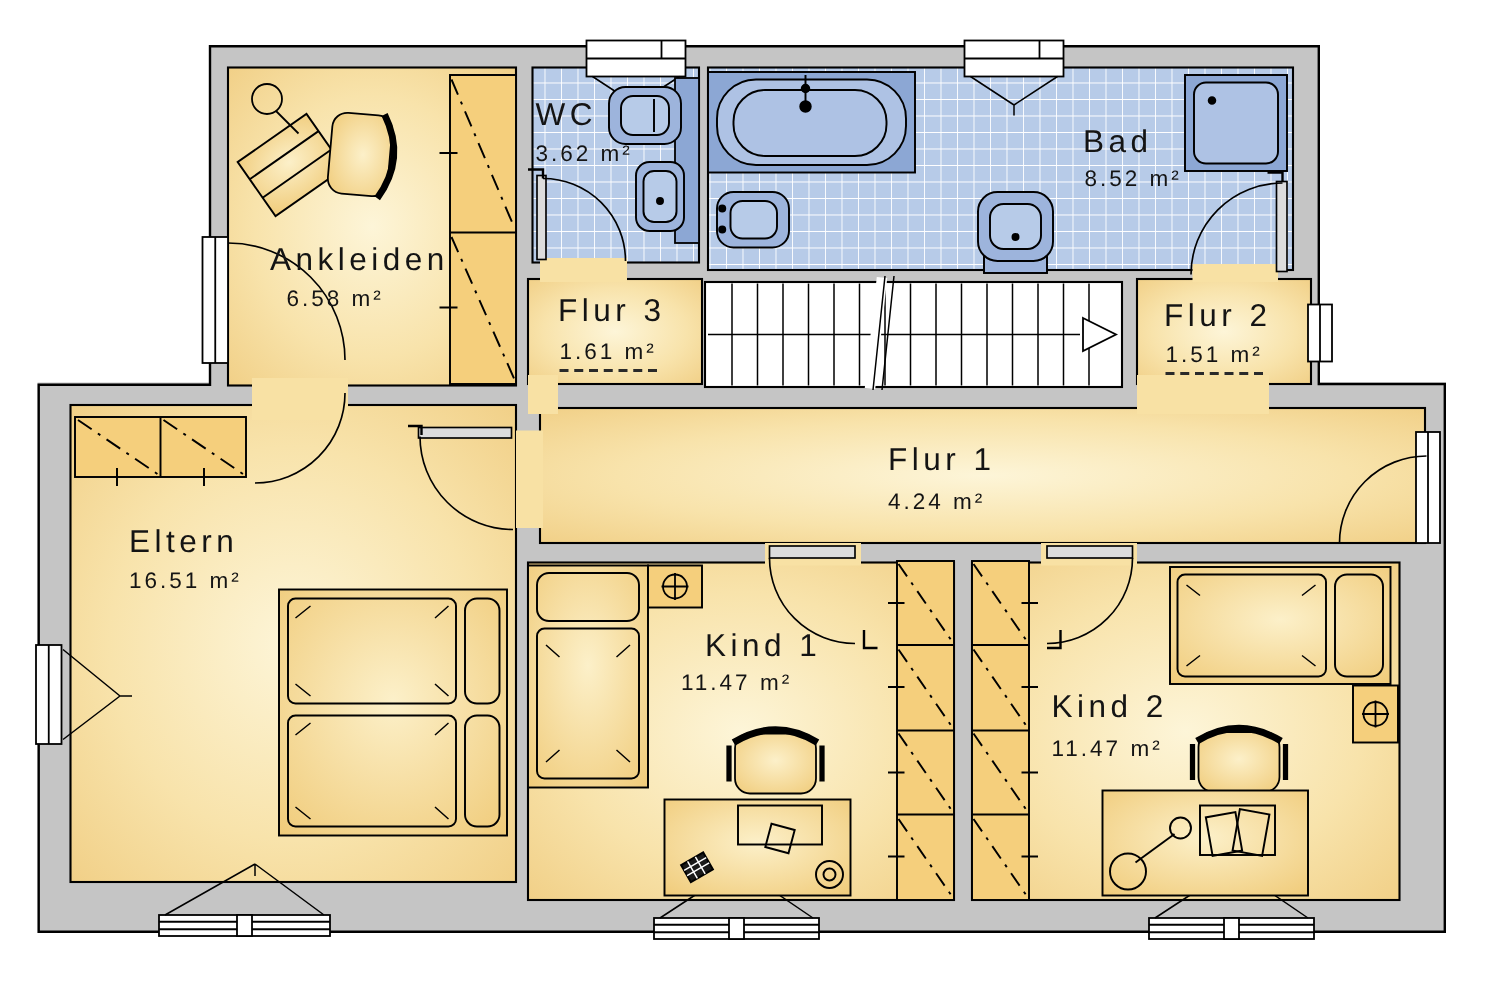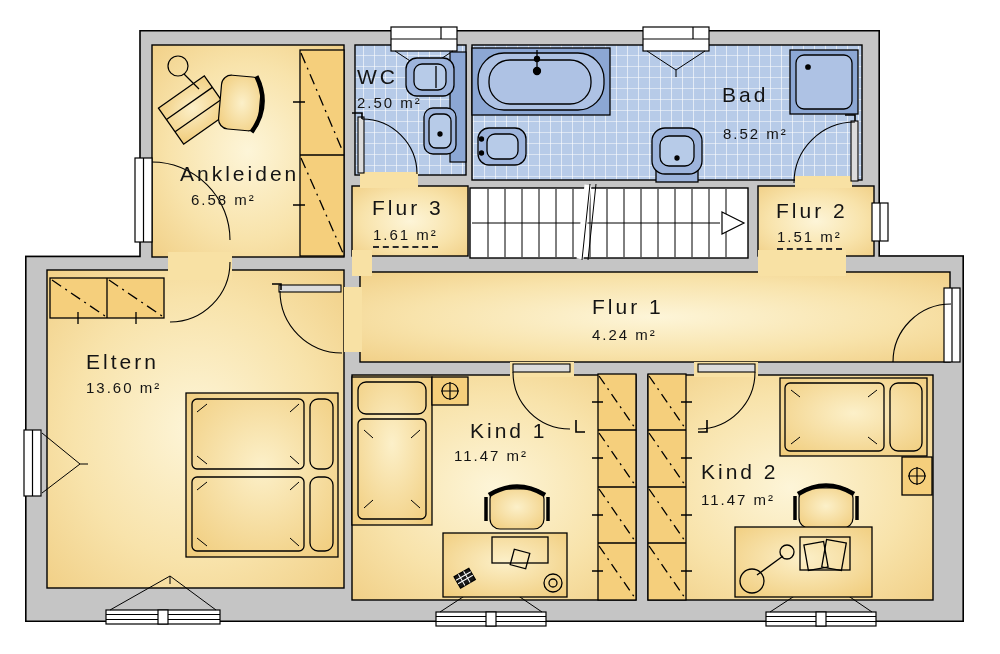--- a/index.html
+++ b/index.html
@@ -294,35 +294,35 @@
 </g>
 <g stroke="#000" stroke-width="1.6" fill="none">
   <path d="M576,420 v12 h9 M707,420 v12 h-9 M352,113 h10 v6 M845,115 h10 v6 M272,284 h9 v6"></path>
 </g>
 </svg>
 
 <div class="lbl name" style="left:180px;top:163px">Ankleiden</div>
 <div class="lbl area" style="left:191px;top:192px">6.58 m²</div>
 
 <div class="lbl name" style="left:357px;top:66px">WC</div>
-<div class="lbl area" style="left:357px;top:95px">2.50 m²</div>
+<div class="lbl area" style="left:357px;top:95px">3.62 m²</div>
 
 <div class="lbl name" style="left:722px;top:84px">Bad</div>
-<div class="lbl area" style="left:723px;top:126px">8.52 m²</div>
+<div class="lbl area" style="left:723px;top:112px">8.52 m²</div>
 
 <div class="lbl name" style="left:372px;top:197px">Flur 3</div>
 <div class="lbl area dashed" style="left:373px;top:227px">1.61 m²</div>
 
 <div class="lbl name" style="left:776px;top:200px">Flur 2</div>
 <div class="lbl area dashed" style="left:777px;top:229px">1.51 m²</div>
 
 <div class="lbl name" style="left:592px;top:296px">Flur 1</div>
 <div class="lbl area" style="left:592px;top:327px">4.24 m²</div>
 
 <div class="lbl name" style="left:86px;top:351px">Eltern</div>
-<div class="lbl area" style="left:86px;top:380px">13.60 m²</div>
+<div class="lbl area" style="left:86px;top:380px">16.51 m²</div>
 
 <div class="lbl name" style="left:470px;top:420px">Kind 1</div>
 <div class="lbl area" style="left:454px;top:448px">11.47 m²</div>
 
 <div class="lbl name" style="left:701px;top:461px">Kind 2</div>
 <div class="lbl area" style="left:701px;top:492px">11.47 m²</div>
 </div>
 
 </body></html>

